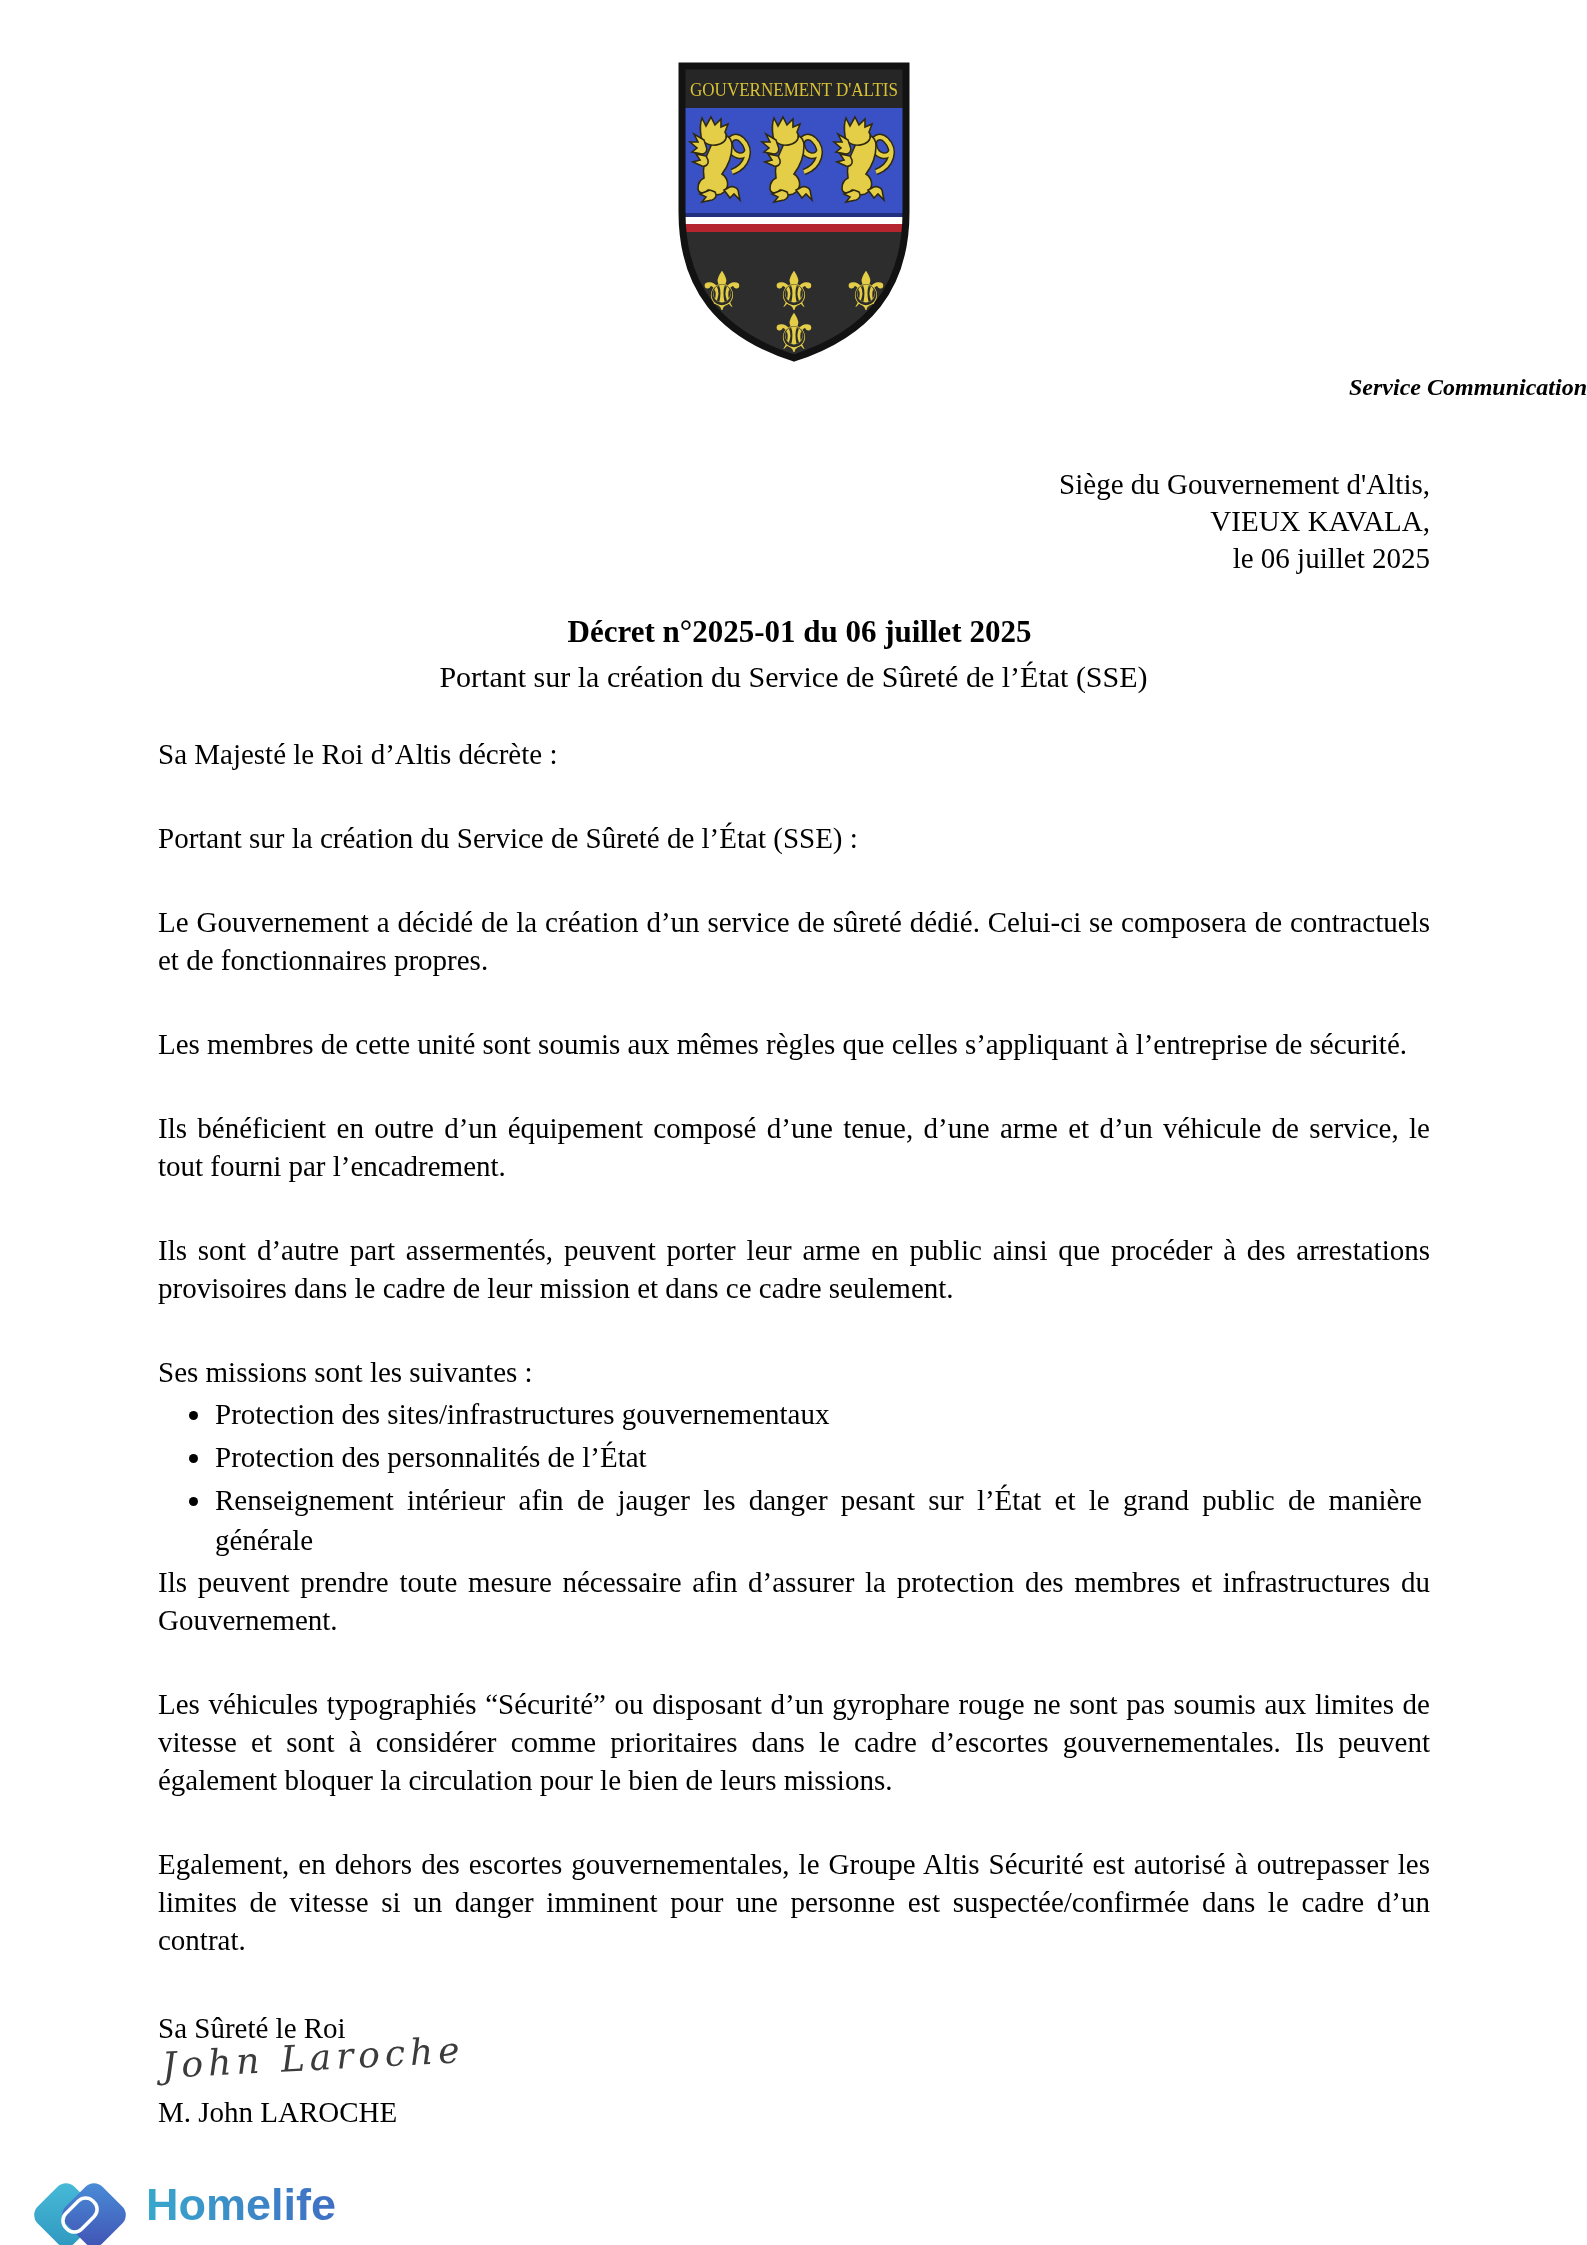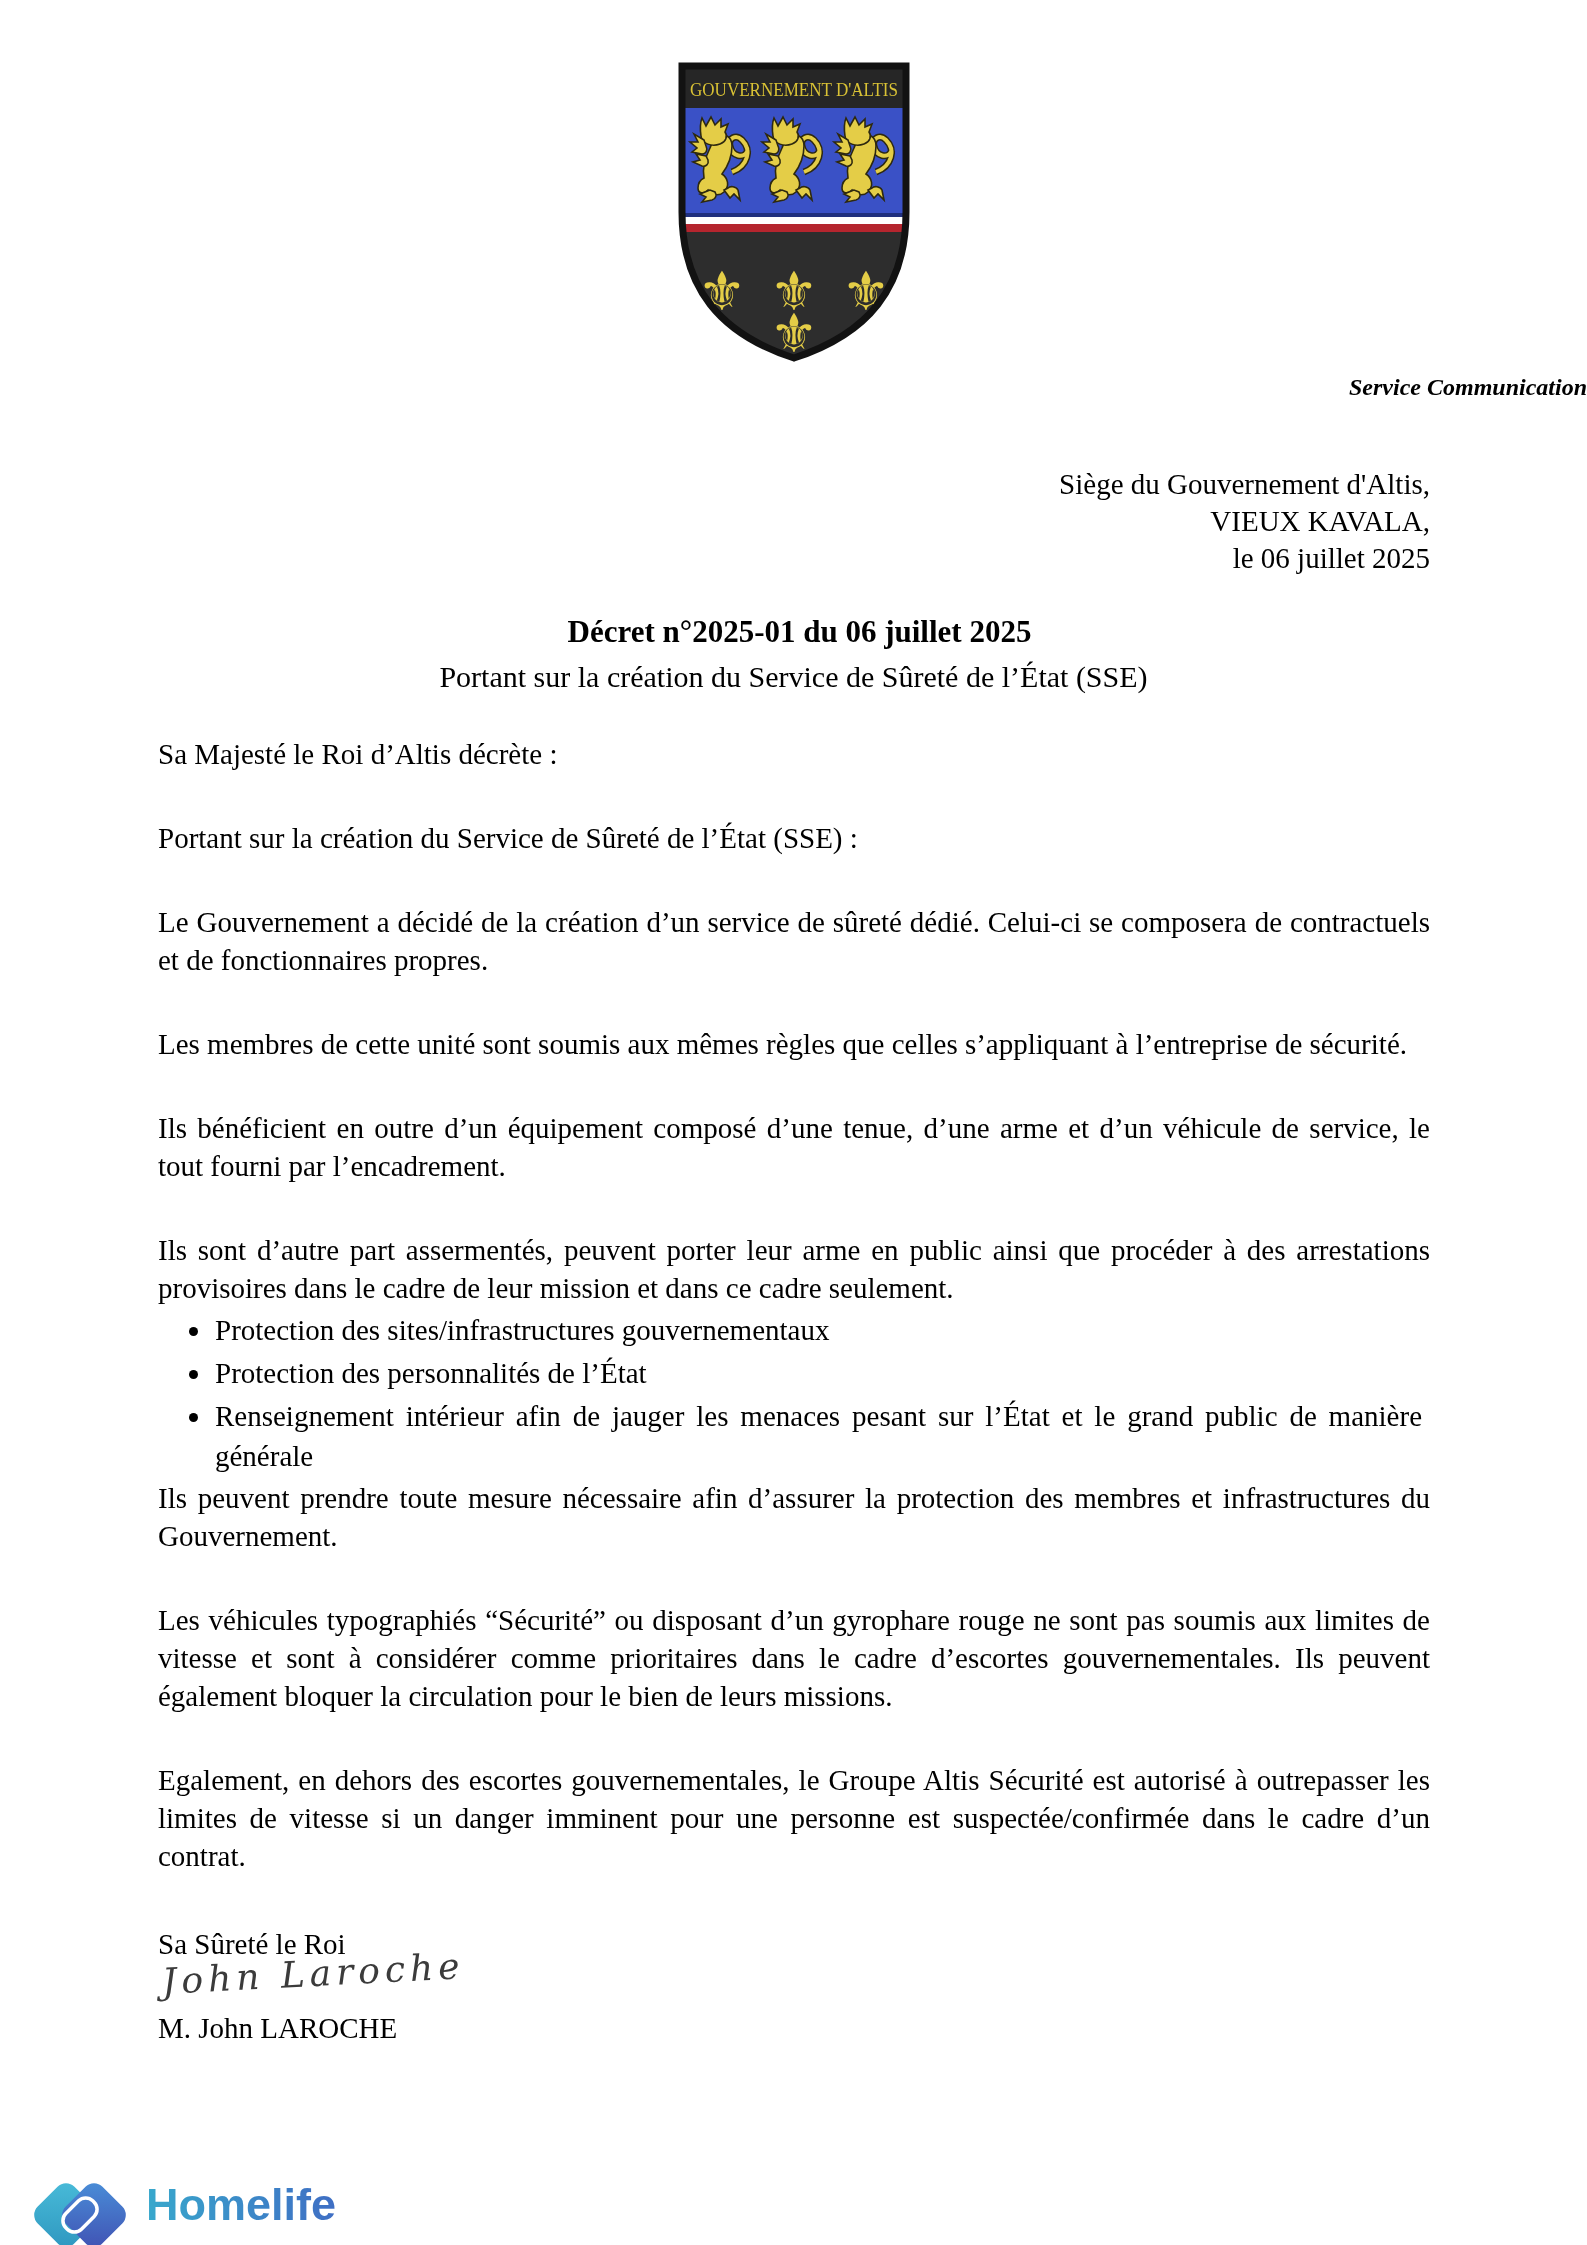--- a/index.html
+++ b/index.html
@@ -157,24 +157,25 @@
   <div class="doc-subtitle">Portant sur la création du Service de Sûreté de l’État (SSE)</div>
 
   <main class="content">
     <p>Sa Majesté le Roi d’Altis décrète :</p>
     <p>Portant sur la création du Service de Sûreté de l’État (SSE) :</p>
     <p>Le Gouvernement a décidé de la création d’un service de sûreté dédié. Celui-ci se composera de contractuels et de fonctionnaires propres.</p>
     <p>Les membres de cette unité sont soumis aux mêmes règles que celles s’appliquant à l’entreprise de sécurité.</p>
     <p>Ils bénéficient en outre d’un équipement composé d’une tenue, d’une arme et d’un véhicule de service, le tout fourni par l’encadrement.</p>
     <p>Ils sont d’autre part assermentés, peuvent porter leur arme en public ainsi que procéder à des arrestations provisoires dans le cadre de leur mission et dans ce cadre seulement.</p>
 
+    <p>Ses missions sont les suivantes :</p>
     <ul class="missions">
       <li>Protection des sites/infrastructures gouvernementaux</li>
       <li>Protection des personnalités de l’État</li>
-      <li>Renseignement intérieur afin de jauger les menaces pesant sur l’État et le grand public de manière générale</li>
+      <li>Renseignement intérieur afin de jauger les danger pesant sur l’État et le grand public de manière générale</li>
     </ul>
     <p class="after-list">Ils peuvent prendre toute mesure nécessaire afin d’assurer la protection des membres et infrastructures du Gouvernement.</p>
 
     <p>Les véhicules typographiés “Sécurité” ou disposant d’un gyrophare rouge ne sont pas soumis aux limites de vitesse et sont à considérer comme prioritaires dans le cadre d’escortes gouvernementales. Ils peuvent également bloquer la circulation pour le bien de leurs missions.</p>
     <p>Egalement, en dehors des escortes gouvernementales, le Groupe Altis Sécurité est autorisé à outrepasser les limites de vitesse si un danger imminent pour une personne est suspectée/confirmée dans le cadre d’un contrat.</p>
 
     <p class="sig-salutation">Sa Sûreté le Roi</p>
     <div class="autograph-line">
       <span class="autograph">John Laroche</span>
     </div>

